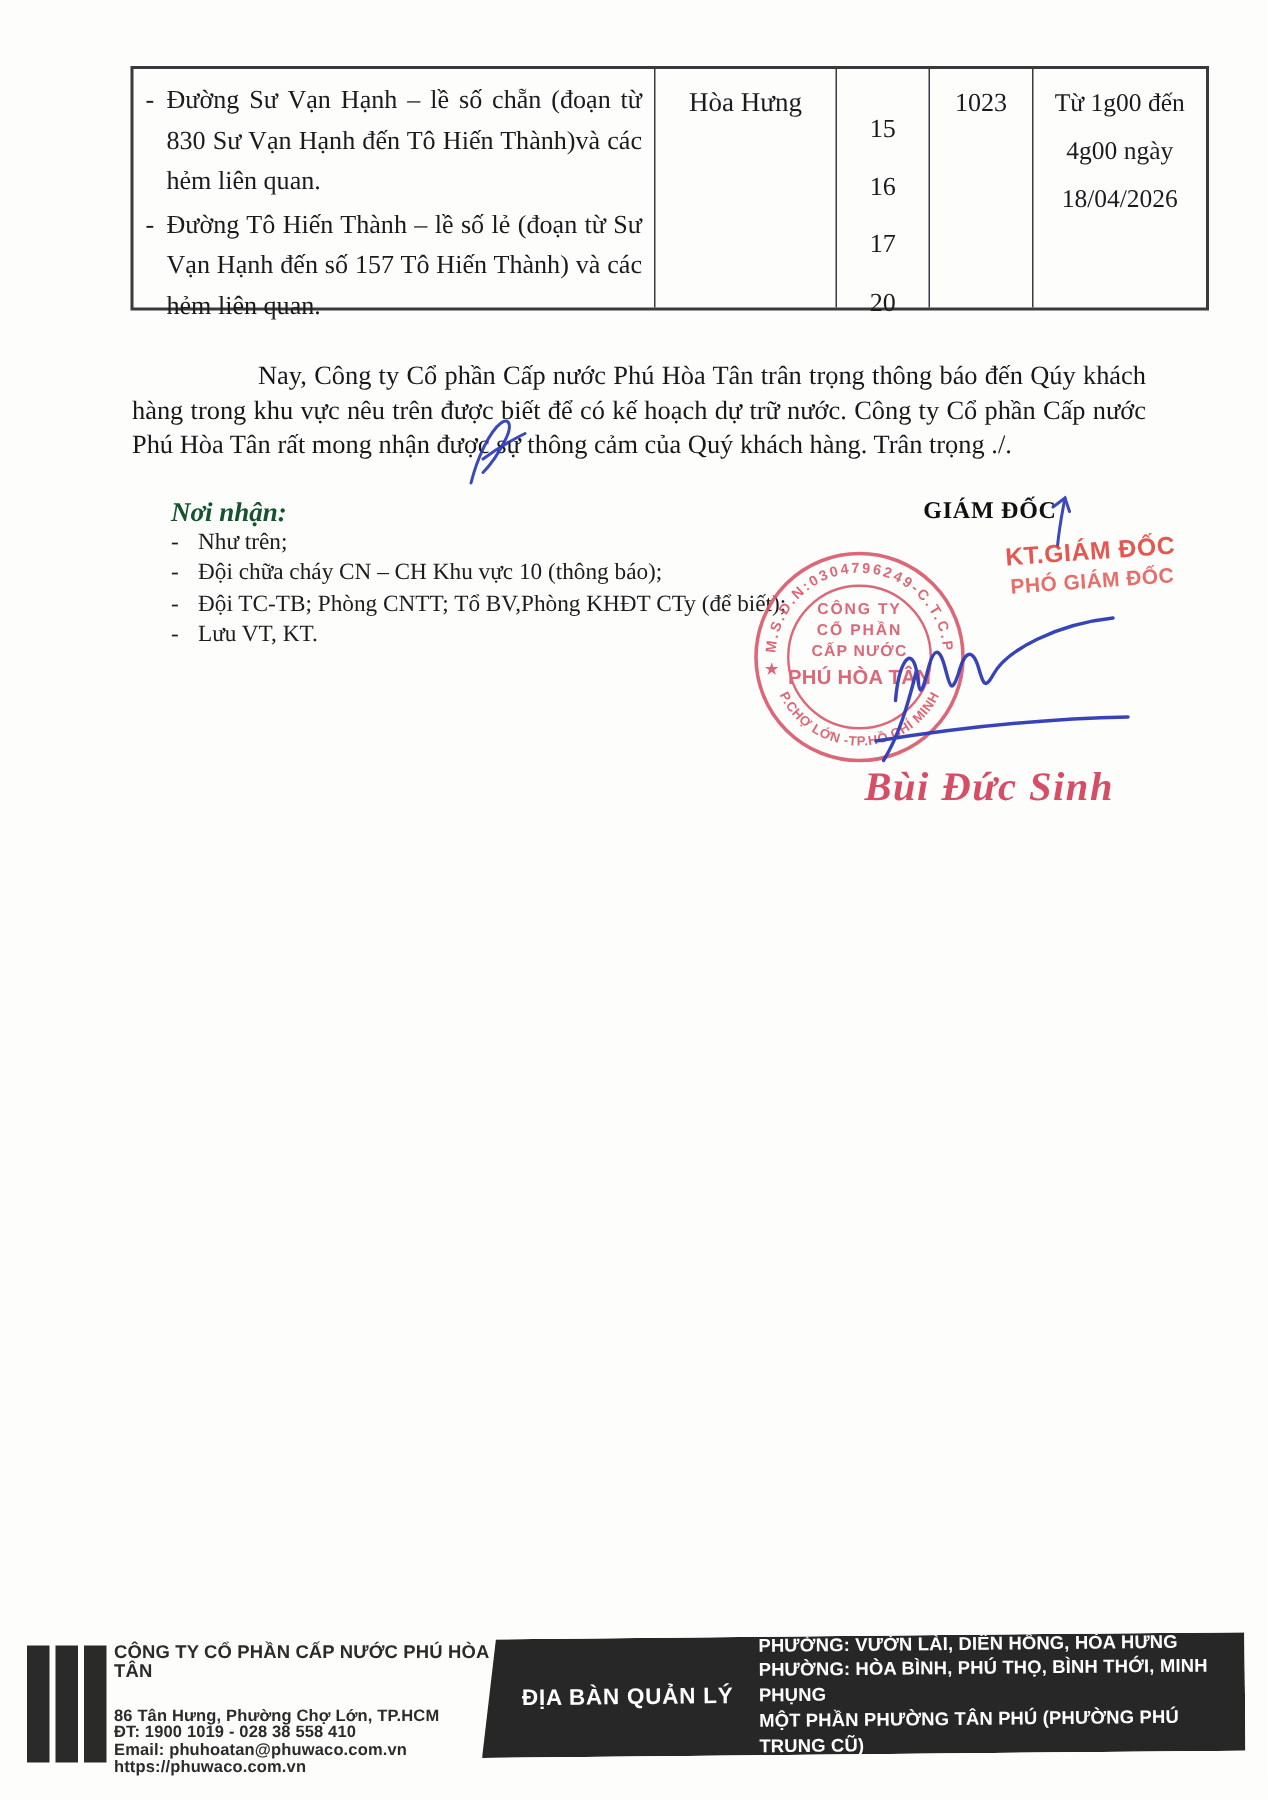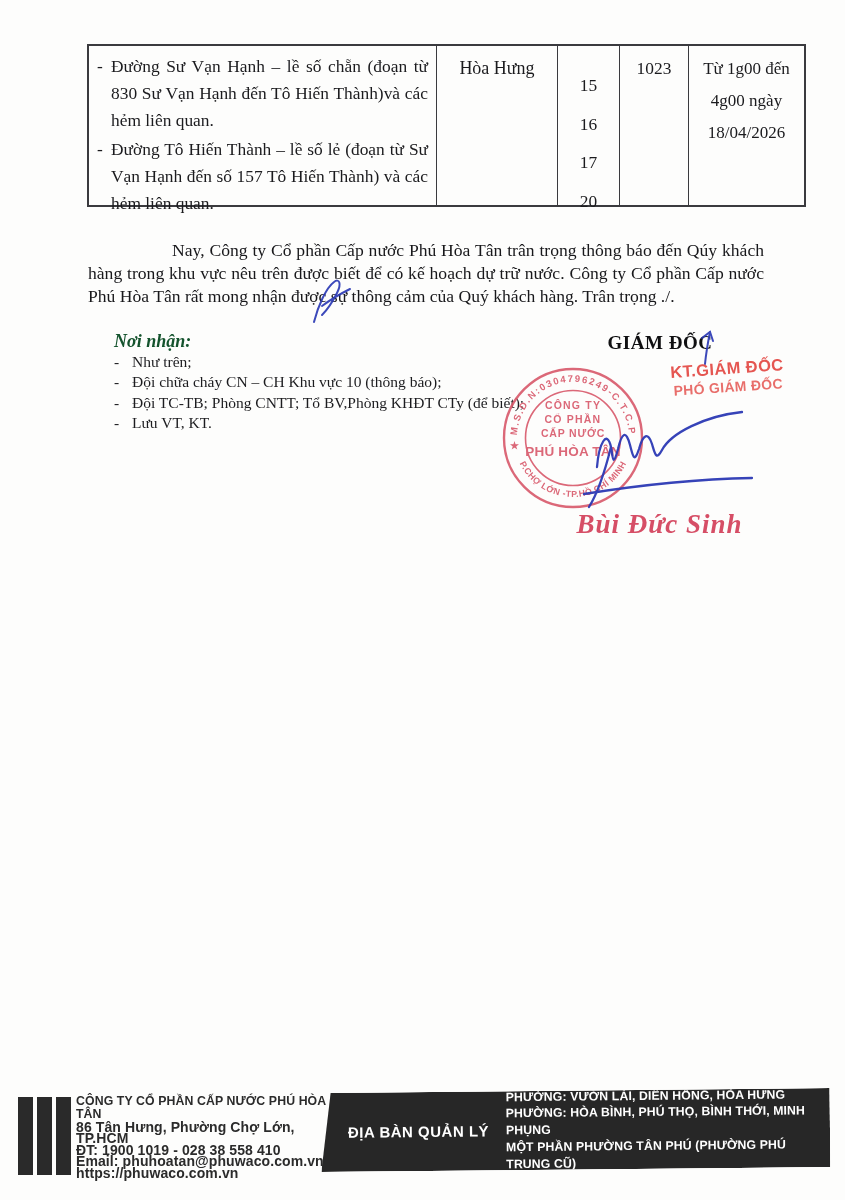--- a/index.html
+++ b/index.html
@@ -28,21 +28,21 @@
     font-size:17.6px;line-height:23.4px;text-align:justify;text-indent:84px;color:#18181b;
   }
   
   .recipients{position:absolute;left:114px;top:331px;width:440px;}
   .recipients .label{font-weight:bold;font-style:italic;font-size:18px;color:#14532d;}
   .recipients .item{display:flex;font-size:15.5px;line-height:20.4px;color:#1c1c1f;}
   .recipients .item .dash{width:10px;flex:0 0 10px;margin-right:8px;text-align:left;}
   
   .director-title{
     position:absolute;left:597px;top:332px;width:126px;text-align:center;
-    font-weight:bold;font-size:19px;letter-spacing:.5px;color:#101012;
+    font-weight:bold;font-size:16px;letter-spacing:.5px;color:#101012;
   }
   .role-stamp{
     position:absolute;left:660px;top:359px;width:135px;text-align:center;
     font-family:"Liberation Sans",sans-serif;font-weight:bold;color:#e23f3a;
     transform:rotate(-4deg);transform-origin:center;opacity:.88;
   }
   .role-stamp .r1{font-size:16.5px;letter-spacing:.4px;}
   .role-stamp .r2{font-size:14px;letter-spacing:.3px;margin-top:1px;opacity:.85;}
   .signer-name{
     position:absolute;left:572px;top:509px;width:175px;text-align:center;
@@ -50,22 +50,22 @@
   }
   .svg-abs{position:absolute;}
   .seal-svg text{font-family:"Liberation Sans",sans-serif;font-weight:bold;fill:#d8586a;}
   
   .logo-bars{position:absolute;left:18px;top:1097px;width:54px;height:78px;display:flex;gap:4px;}
   .logo-bars .bar{width:15px;height:78px;background:#2a2a2a;}
   .company-info{
     position:absolute;left:76px;top:1095px;width:260px;
     font-family:"Liberation Sans",sans-serif;font-weight:bold;color:#2b2b2b;
   }
-  .company-info .name{font-size:12.3px;line-height:13px;margin-bottom:1px;letter-spacing:.1px;}
-  .company-info .line{font-size:14px;line-height:11.4px;letter-spacing:.1px;}
+  .company-info .name{font-size:12.3px;line-height:13px;margin-bottom:18px;letter-spacing:.1px;}
+  .company-info .line{font-size:11px;line-height:11.4px;letter-spacing:.1px;}
   .area-bar{
     position:absolute;left:321px;top:1093px;width:509px;height:79px;background:#272727;
     clip-path:polygon(10px 0,100% 0,100% 100%,0 100%);
     transform:rotate(-0.55deg);transform-origin:left center;
     display:flex;align-items:center;color:#ffffff;
     font-family:"Liberation Sans",sans-serif;font-weight:bold;
   }
   .area-bar .area-label{width:158px;margin-left:25px;text-align:center;font-size:15px;letter-spacing:.5px;}
   .area-bar .wards{margin-left:15px;font-size:12.3px;line-height:16.8px;letter-spacing:.1px;}
 </style>

